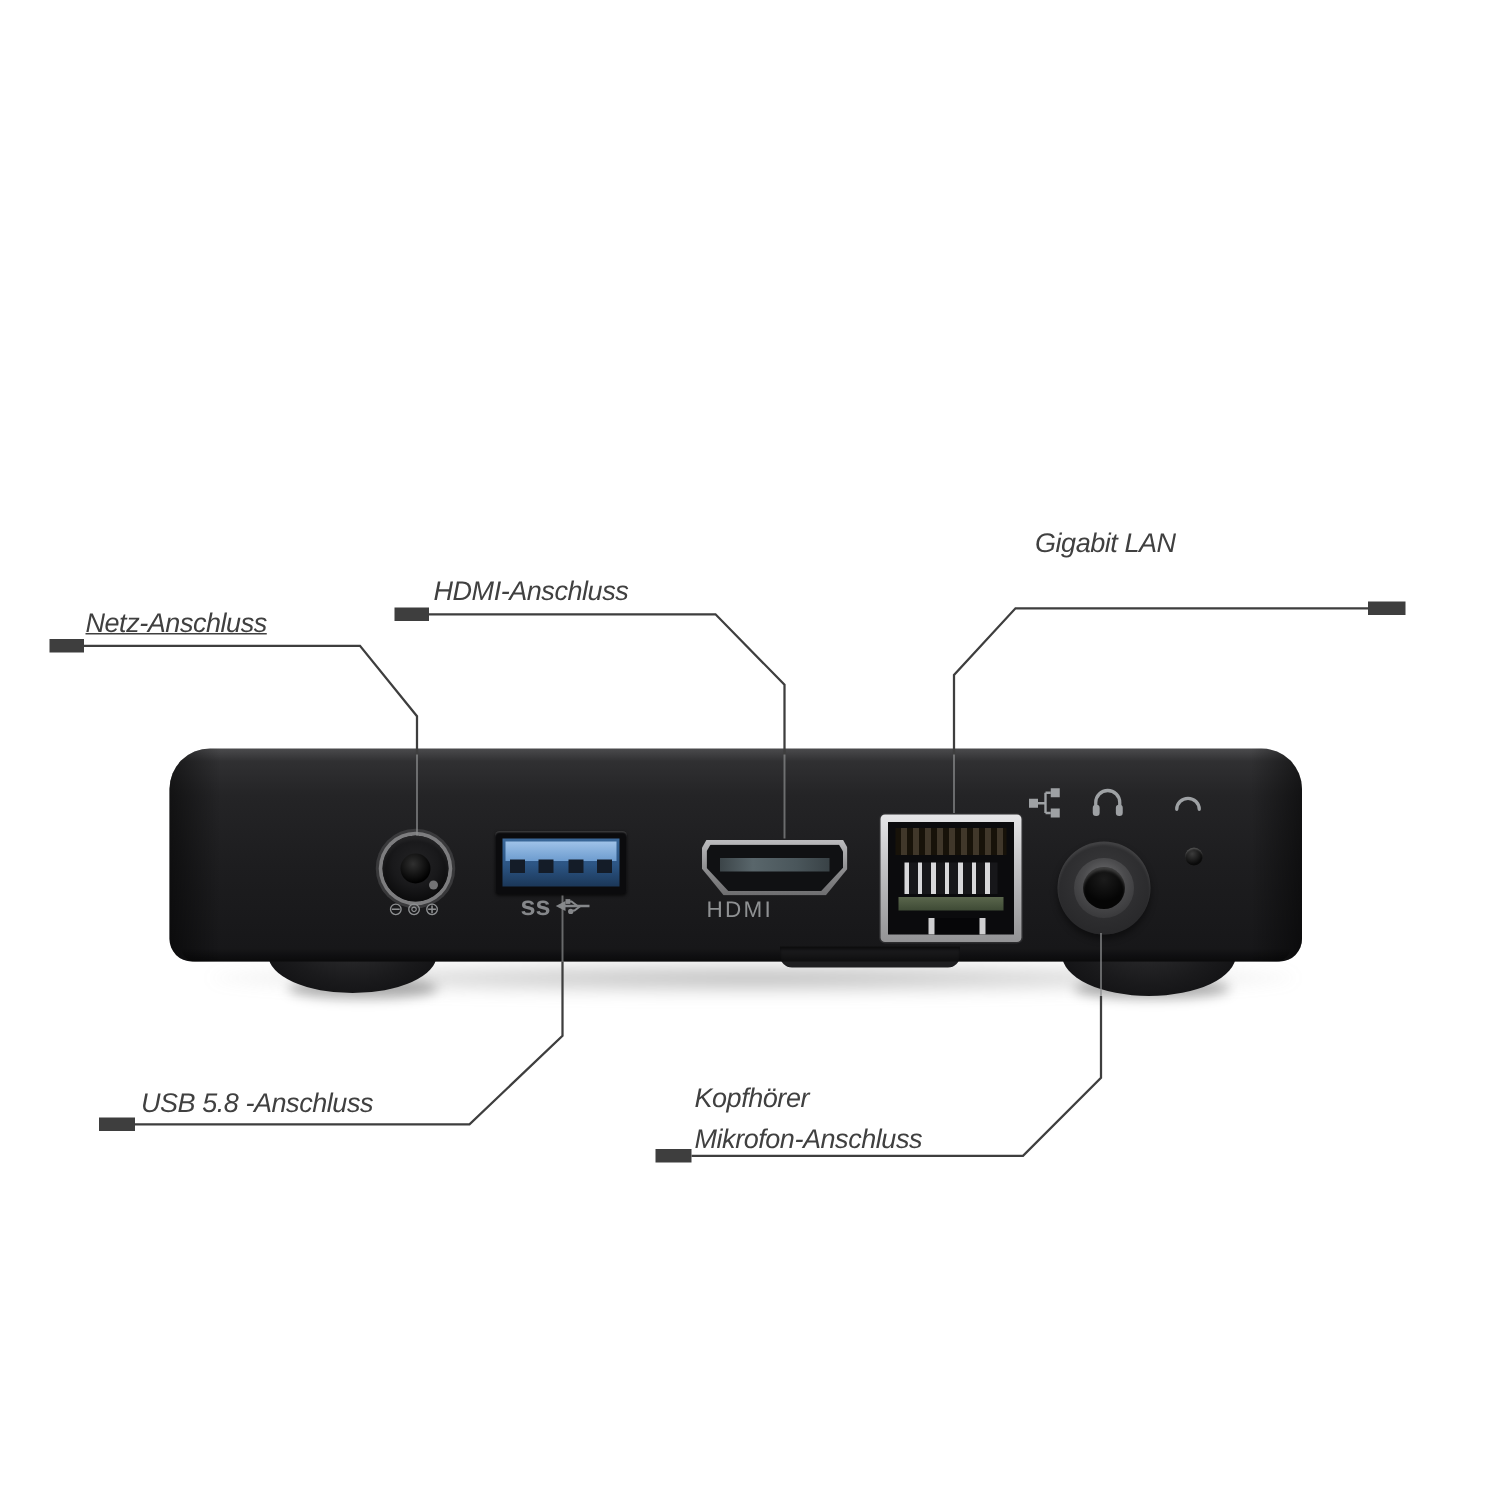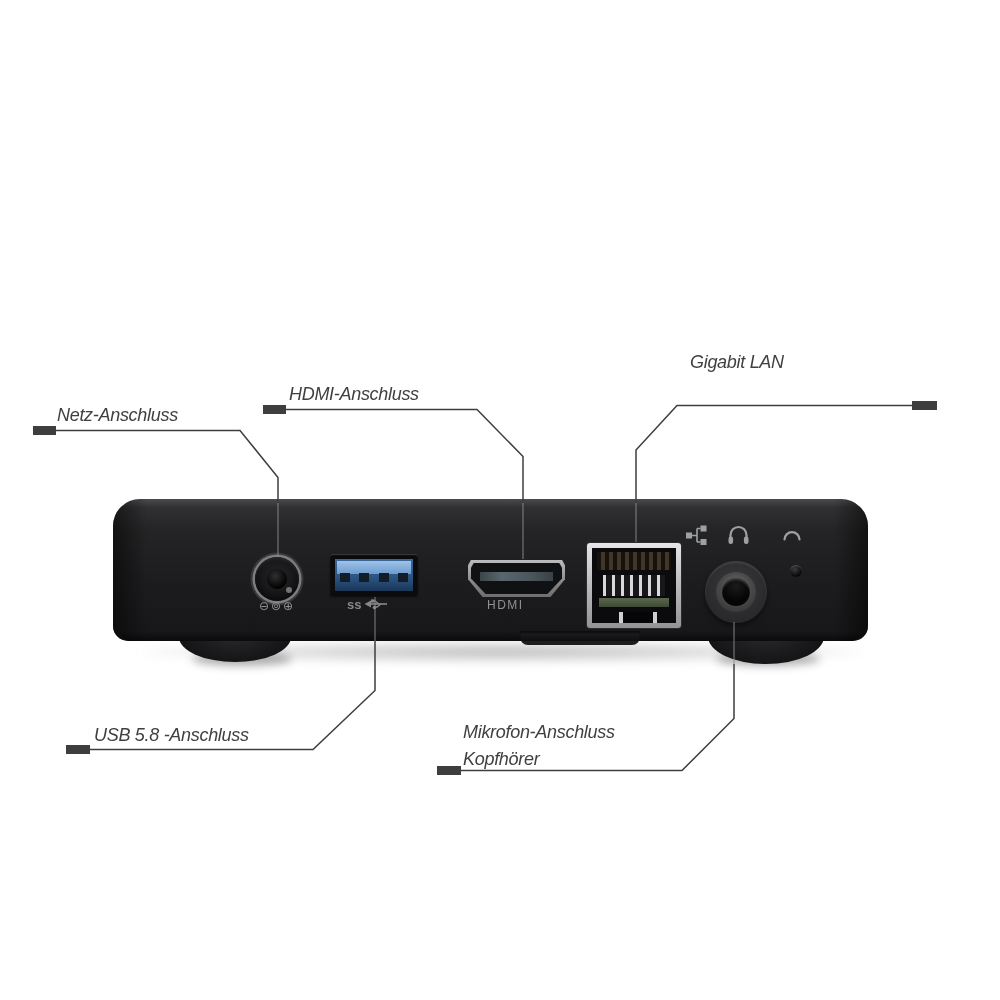--- a/index.html
+++ b/index.html
@@ -49,32 +49,32 @@
   
   .usb-port{left:217px;top:55px;width:88px;height:42px;background:#0b0b0d;border-radius:3px;
     box-shadow:inset 0 1px 1px rgba(255,255,255,.20),0 1px 2px rgba(0,0,0,.6);}
   .usb-inner{position:absolute;inset:5px;background:linear-gradient(180deg,#3a6798 0%,#2c5584 55%,#1b3758 100%);}
   .usb-tab{position:absolute;left:2px;top:2px;right:2px;height:13px;
     background:linear-gradient(180deg,#9fc2e8 0%,#6d9ccf 100%);}
   .usb-contacts{position:absolute;left:5px;right:5px;top:14px;height:9px;display:flex;
     justify-content:space-between;}
   .usb-contacts div{width:10px;height:9px;background:#141c28;}
   .usb-logo{left:234px;top:97px;width:60px;height:16px;display:flex;align-items:center;gap:2px;
-    color:#85878a;font-weight:700;font-size:13px;line-height:13px;}
+    color:#85878a;font-weight:700;font-size:18px;line-height:13px;}
 
   
   .hdmi-port{left:355px;top:61px;width:97px;height:37px;
     clip-path:polygon(3% 0,97% 0,100% 14%,100% 52%,85% 100%,15% 100%,0 52%,0 14%);
     background:linear-gradient(180deg,#bcbcbe 0%,#88888a 60%,#6e6e70 100%);}
   .hdmi-inner{position:absolute;left:3px;top:3px;right:3px;bottom:3px;
     clip-path:polygon(3% 0,97% 0,100% 15%,100% 50%,84% 100%,16% 100%,0 50%,0 15%);
     background:#101113;}
   .hdmi-strip{position:absolute;left:9px;right:9px;top:9px;height:9px;
     background:linear-gradient(90deg,#3c4549 0%,#59666b 30%,#4a565b 70%,#394246 100%);}
-  .hdmi-label{left:374px;top:99px;font-size:12px;color:#8f9193;letter-spacing:1.5px;}
+  .hdmi-label{left:358px;top:99px;font-size:15px;color:#8f9193;letter-spacing:1.5px;}
 
   
   .lan-port{left:474px;top:44px;width:94px;height:85px;border-radius:3px;
     background:linear-gradient(180deg,#e6e6e8 0%,#bfbfc1 45%,#939395 100%);
     box-shadow:0 0 0 1px #2c2c2e;}
   .lan-inner{position:absolute;inset:5px;background:#0b0b0d;}
   .lan-contacts{position:absolute;left:5px;right:5px;top:4px;height:18px;
     background:repeating-linear-gradient(90deg,#171209 0 4px,#40372a 4px 8px);}
   .lan-comb{position:absolute;left:11px;right:11px;top:27px;height:21px;
     background:repeating-linear-gradient(90deg,#d8d8da 0 3px,#17171a 3px 9px);}
@@ -96,35 +96,35 @@
     background:radial-gradient(circle at 40% 35%,#3c3c3c 0%,#0a0a0a 65%);
     box-shadow:inset 0 1px 1px rgba(255,255,255,.22);}
 
   .panel-icon{position:absolute;}
 </style>
 </head>
 <body>
 
 <div class="canvas">
 
-  <div class="callout" style="left:57px;top:402px;">
+  <div class="callout" style="left:57px;top:402px;text-decoration:underline;">
     <span>Netz-Anschluss</span>
   </div>
   <div class="callout" style="left:289px;top:381px;">
     <span>HDMI-Anschluss</span>
   </div>
   <div class="callout" style="left:690px;top:349px;">
     <span class="l2">Gigabit LAN</span>
   </div>
   <div class="callout" style="left:94px;top:722px;">
     <span>USB 5.8 -Anschluss</span>
   </div>
   <div class="callout" style="left:463px;top:719px;">
+    <span class="l2">Kopfhörer</span>
     <span class="l2">Mikrofon-Anschluss</span>
-    <span class="l2">Kopfhörer</span>
   </div>
 
   <div class="abs shadow-main"></div>
   <div class="abs shadow-foot" style="left:192px;top:652px;width:100px;"></div>
   <div class="abs shadow-foot" style="left:716px;top:652px;width:104px;"></div>
   <div class="abs foot foot-left"></div>
   <div class="abs foot foot-right"></div>
 
   <div class="abs device">
     <div class="abs bottom-bar"></div>

